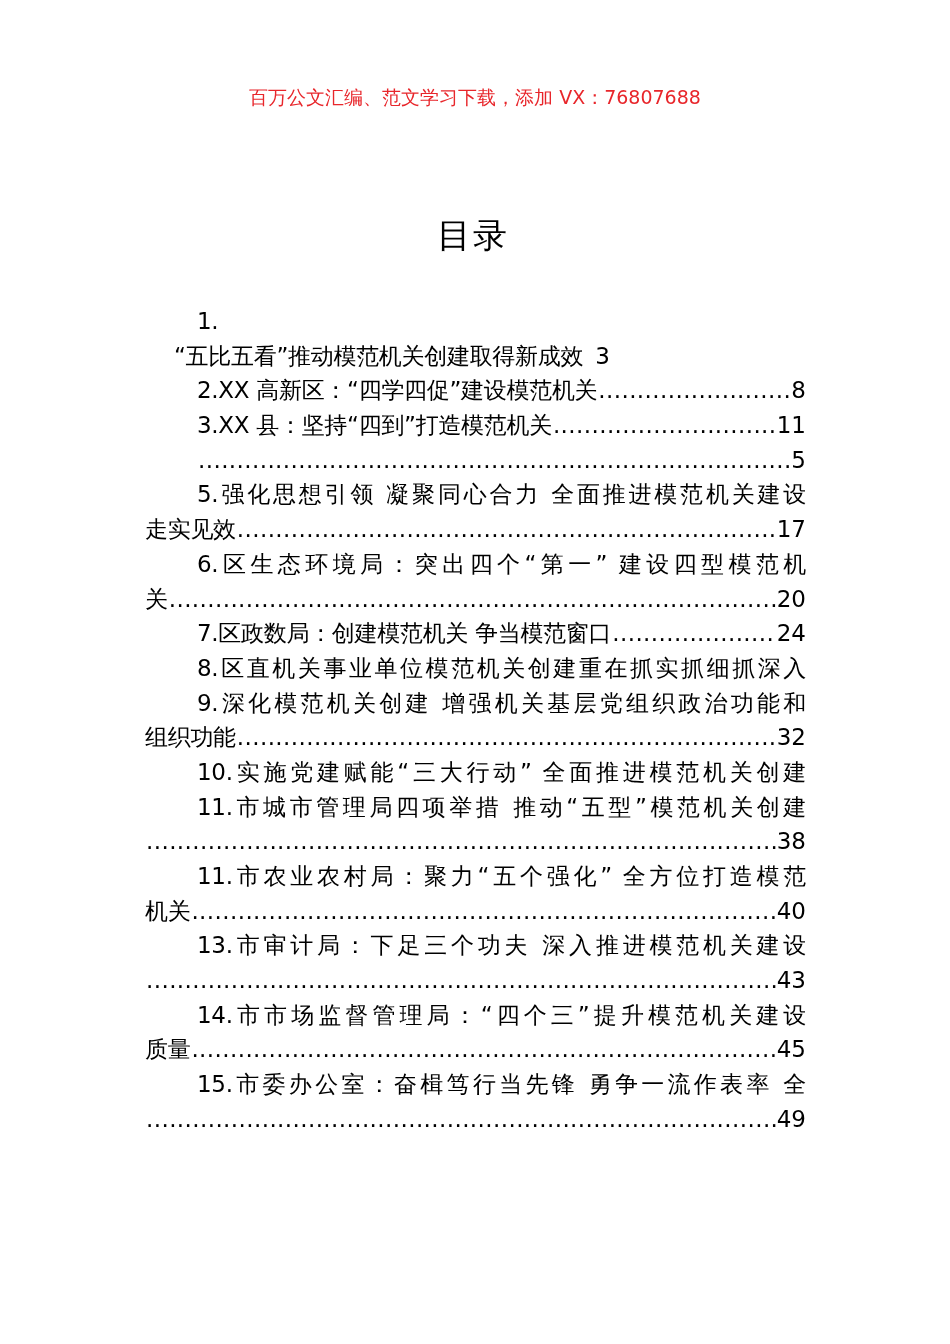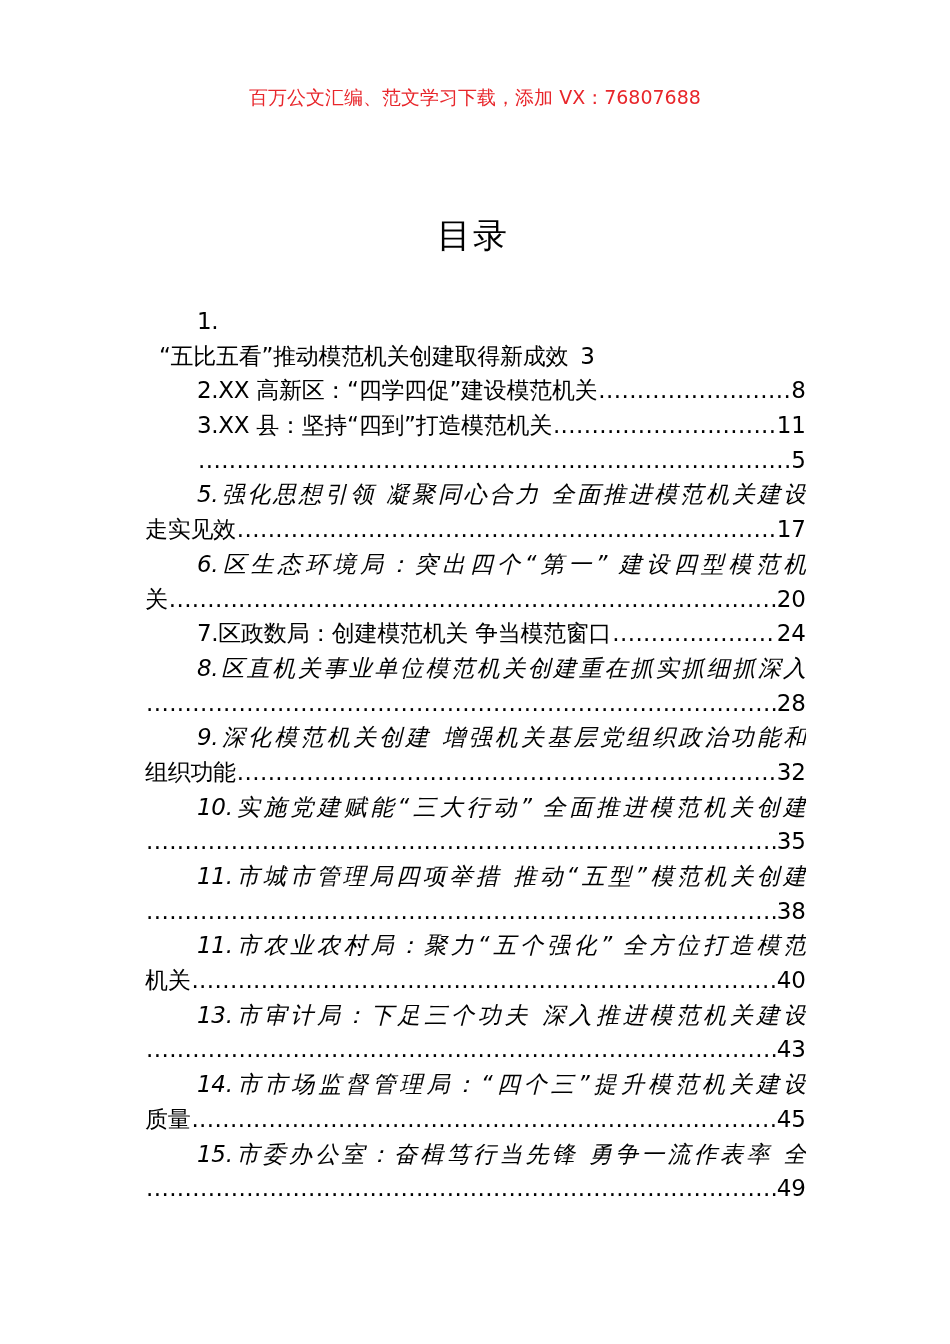--- a/index.html
+++ b/index.html
@@ -76,41 +76,40 @@
       content: "................................................................................................................................................";
     }
     .line .pg {
       flex: 0 0 auto;
       text-align: right;
     }
     .line.justify .txt {
       flex: 1 1 auto;
       text-align: justify;
       text-align-last: justify;
-      font-style: italic;
     }
     .line.nolead .sp {
       display: inline-block;
       width: 12px;
     }
   </style>
 </head>
 <body>
 
 <div class="header-note">百万公文汇编、范文学习下载，添加 VX：76807688</div>
 
 <div class="toc-title">目录</div>
 
 <div class="toc">
 
   <div class="entry">
     <div class="line indent">
       <span class="txt">1.</span>
     </div>
-    <div class="line nolead" style="margin-left:14px;">
+    <div class="line nolead" style="margin-left:29px;">
       <span class="txt">“五比五看”推动模范机关创建取得新成效</span>
       <span class="sp"></span>
       <span class="pg">3</span>
     </div>
   </div>
 
   <div class="entry">
     <div class="line indent">
       <span class="txt">2.XX 高新区：“四学四促”建设模范机关</span>
       <span class="leader"></span>
@@ -160,45 +159,37 @@
       <span class="txt">7.区政数局：创建模范机关 争当模范窗口</span>
       <span class="leader"></span>
       <span class="pg">24</span>
     </div>
   </div>
 
   <div class="entry">
     <div class="line indent justify">
       <span class="txt">8.区直机关事业单位模范机关创建重在抓实抓细抓深入</span>
     </div>
-    <div class="line">
-      <span class="leader"></span>
-      <span class="pg">28</span>
-    </div>
   </div>
 
   <div class="entry">
     <div class="line indent justify">
       <span class="txt">9.深化模范机关创建 增强机关基层党组织政治功能和</span>
     </div>
     <div class="line">
       <span class="txt">组织功能</span>
       <span class="leader"></span>
       <span class="pg">32</span>
     </div>
   </div>
 
   <div class="entry">
     <div class="line indent justify">
       <span class="txt">10.实施党建赋能“三大行动” 全面推进模范机关创建</span>
     </div>
-    <div class="line">
-      <span class="leader"></span>
-      <span class="pg">35</span>
-    </div>
   </div>
 
   <div class="entry">
     <div class="line indent justify">
       <span class="txt">11.市城市管理局四项举措 推动“五型”模范机关创建</span>
     </div>
     <div class="line">
       <span class="leader"></span>
       <span class="pg">38</span>
     </div>

